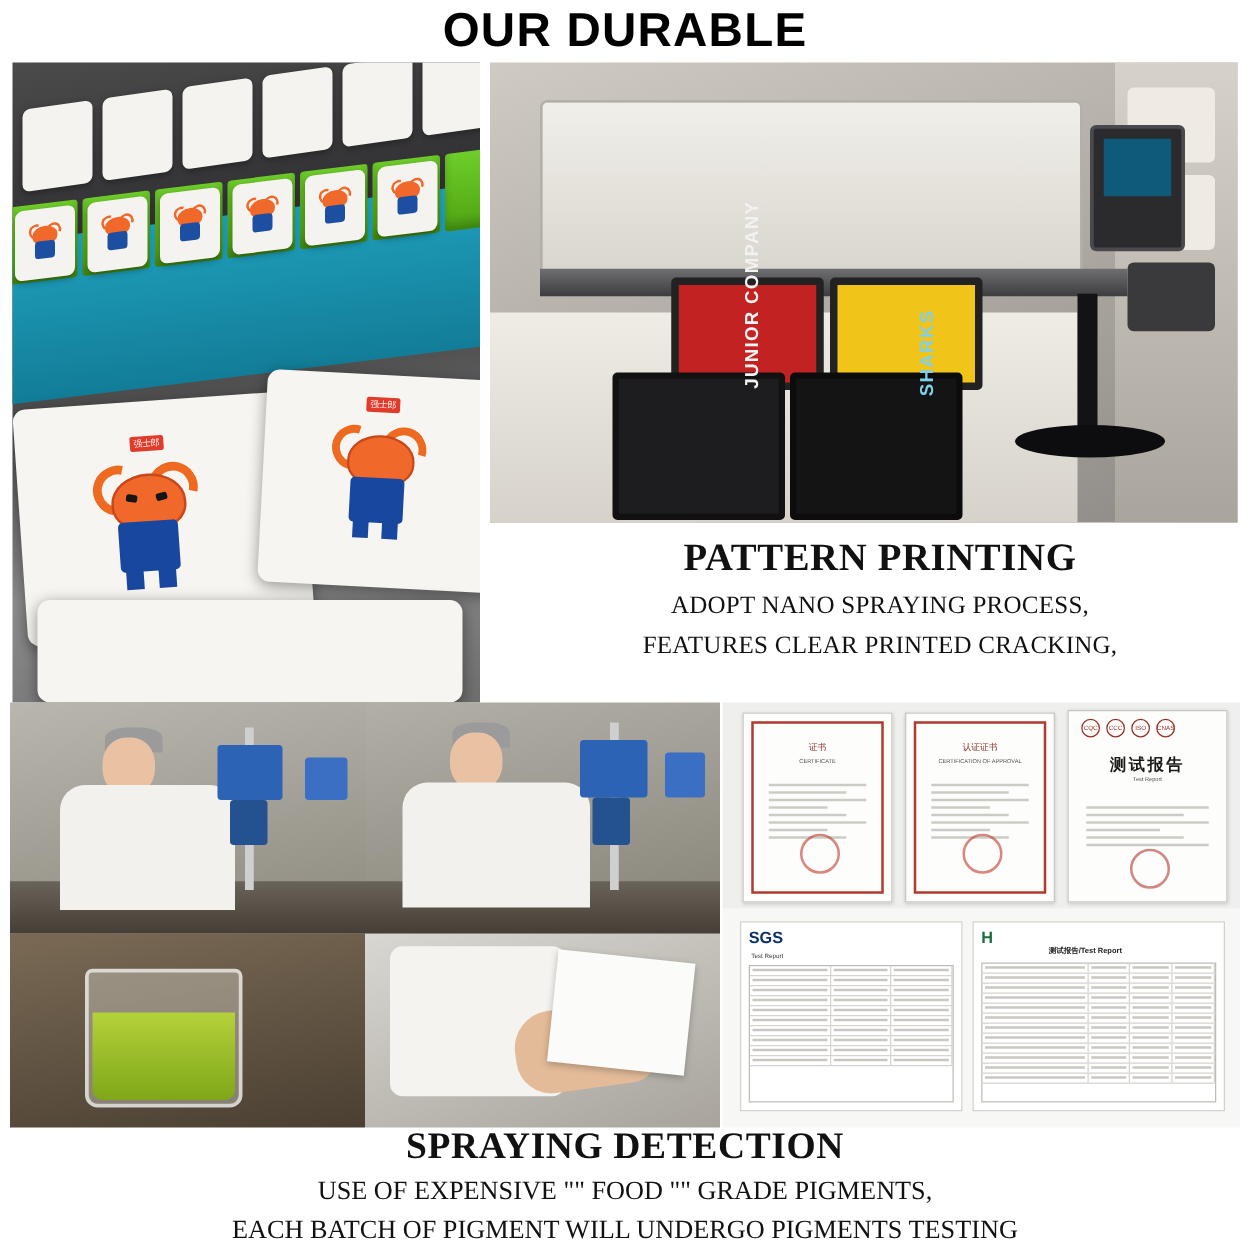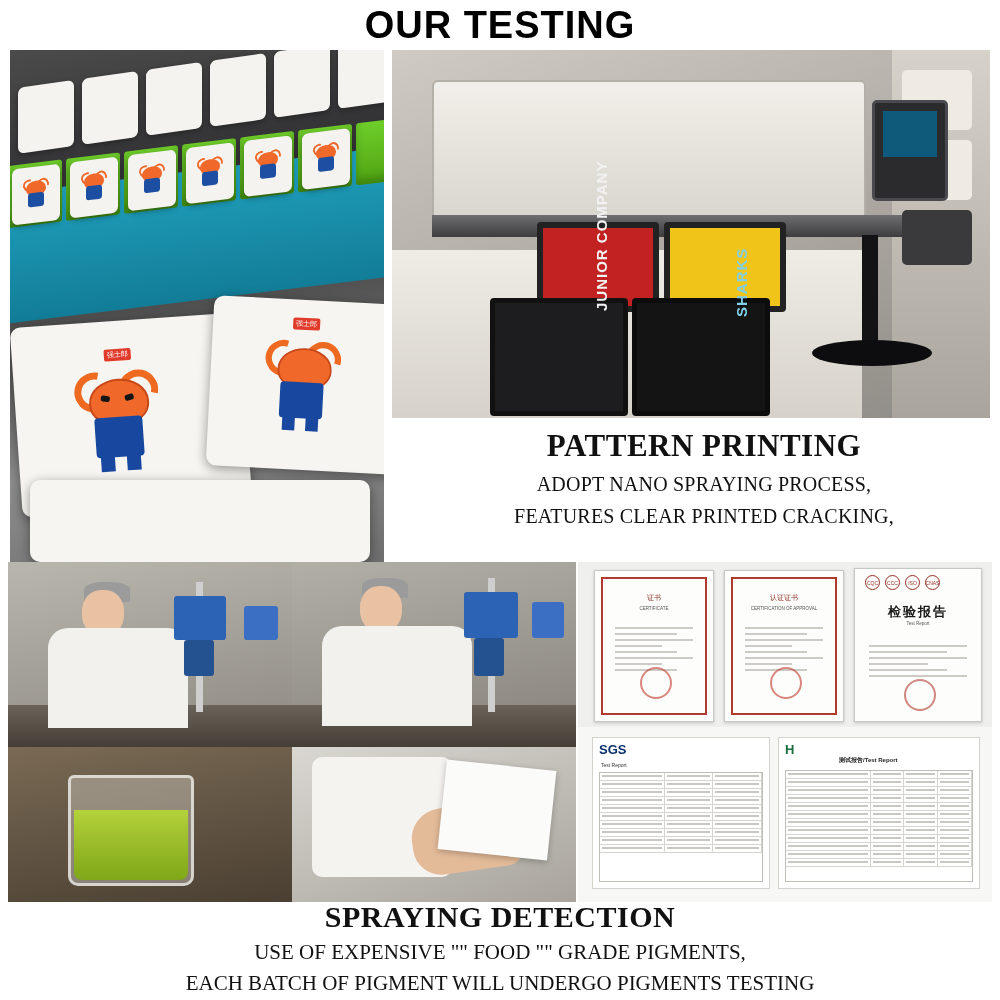--- a/index.html
+++ b/index.html
@@ -419,21 +419,21 @@
   }
   .bb-line {
     font-family: "Liberation Serif", serif;
     font-size: 21px;
     margin-top: 6px;
   }
 </style>
 </head>
 <body>
 
-<div class="page-title">OUR TESTING</div>
+<div class="page-title">OUR DURABLE</div>
 
 <div class="top-block">
 
   <div class="photo photo-screenprint">
     <div class="sp-belt"></div>
 
     <div class="sp-green-row">
       <div class="sp-green" style="left:4px"></div>
       <div class="sp-green" style="left:62px"></div>
       <div class="sp-green" style="left:120px"></div>
@@ -650,21 +650,21 @@
       </div>
     </div>
 
     <div class="cert" style="left:276px; top:6px; width:126px; height:152px;">
       <div class="cert-logos">
         <div class="logo-dot">CQC</div>
         <div class="logo-dot">CCC</div>
         <div class="logo-dot">ISO</div>
         <div class="logo-dot">CNAS</div>
       </div>
-      <div class="cert-cn" style="top:34px;">检验报告</div>
+      <div class="cert-cn" style="top:34px;">测试报告</div>
       <div class="cert-sub" style="margin-top:52px;">Test Report</div>
       <div style="position:absolute; left:14px; right:14px; top:76px;">
         <div class="cl"></div>
           <div class="cl mid"></div>
           <div class="cl"></div>
           <div class="cl short"></div>
           <div class="cl mid"></div>
           <div class="cl"></div>
       </div>
       <div class="cert-seal" style="bottom:10px; border-color:#b03a2e;"></div>

